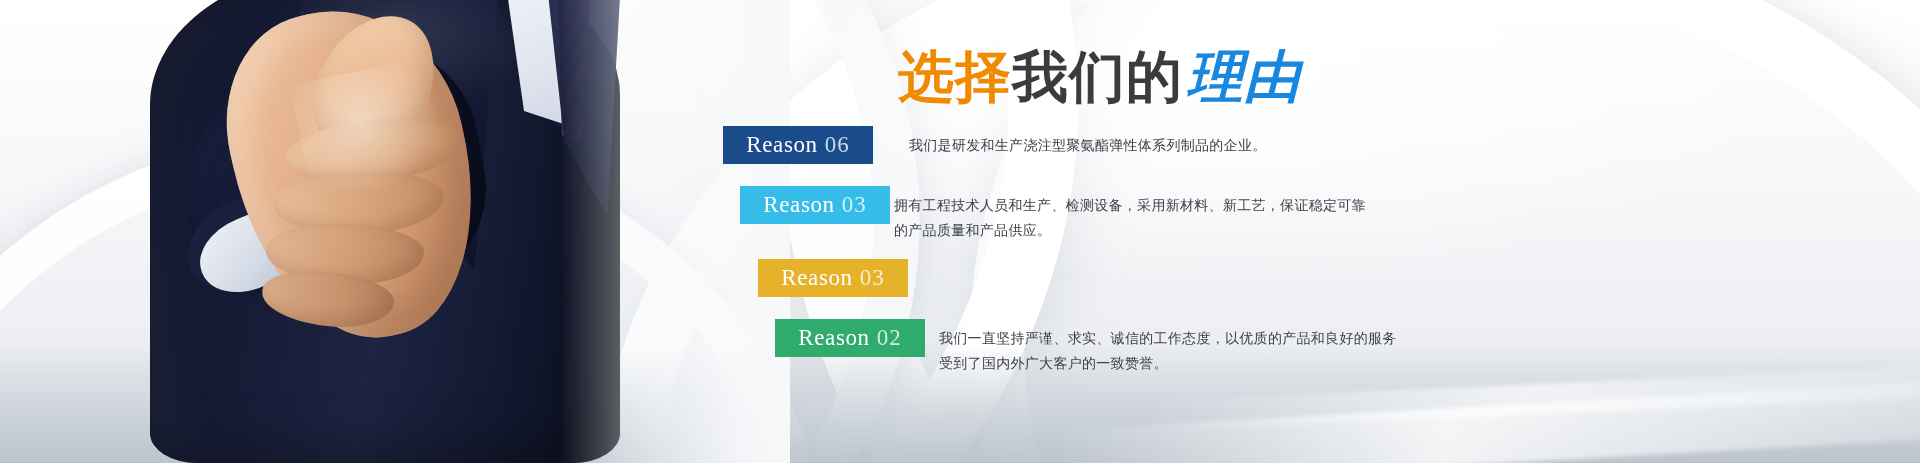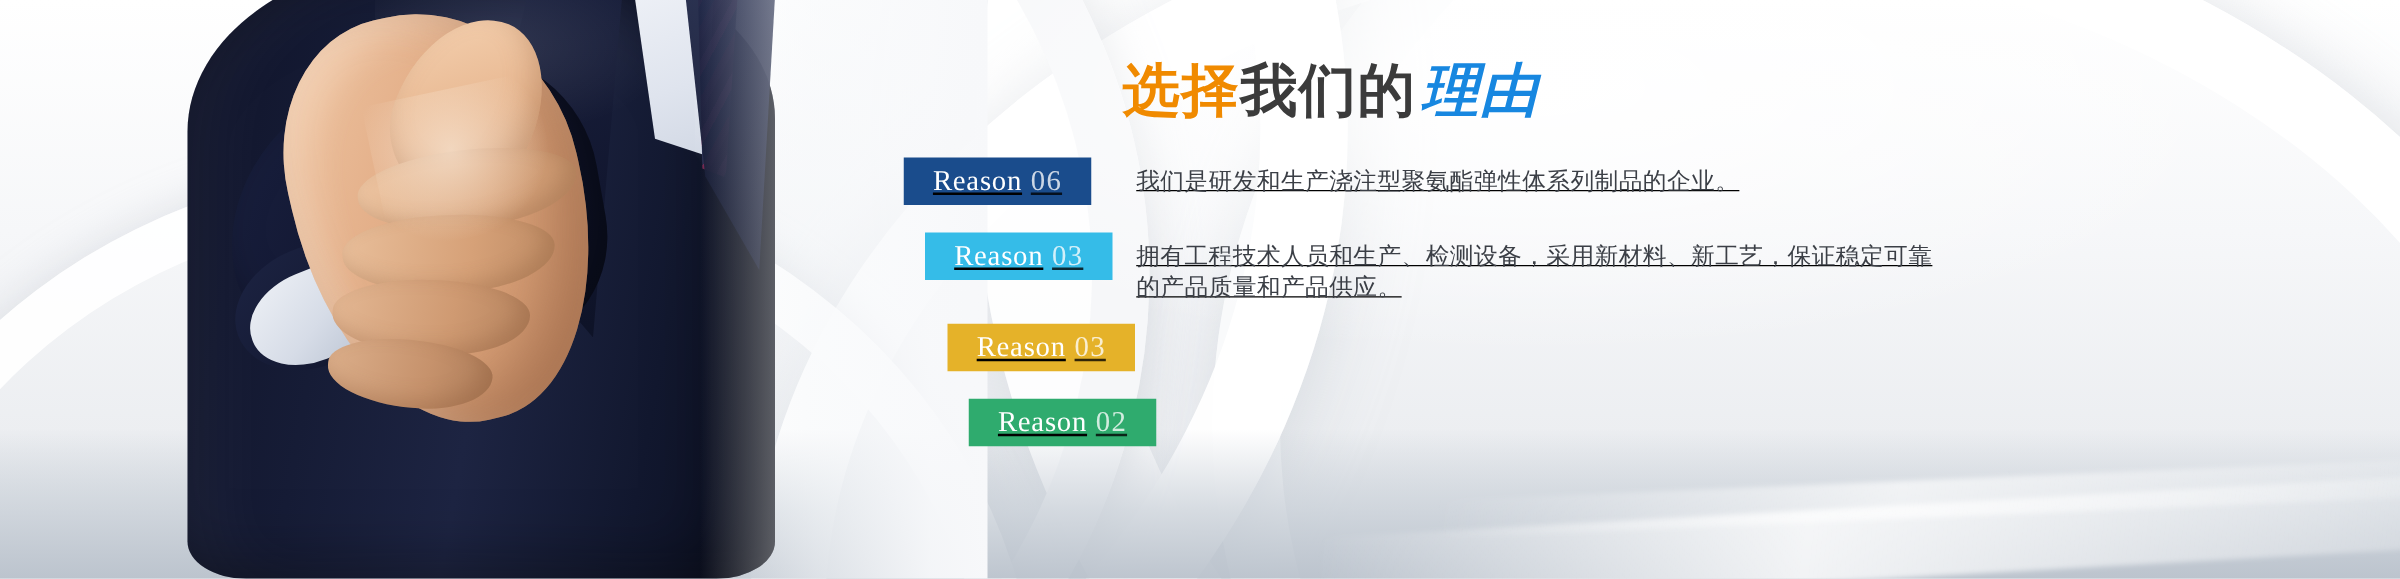--- a/index.html
+++ b/index.html
@@ -180,29 +180,29 @@
   .person-fade {
     position:absolute; left:560px; top:0; width:230px; height:463px;
     background:linear-gradient(90deg,rgba(245,247,249,0) 0%,rgba(246,248,250,0.55) 40%,rgba(248,249,251,0.92) 80%,#f7f8fa 100%);
   }
 
   
   .content { position:absolute; left:0; top:0; width:1920px; height:463px; }
 
   .headline {
     position:absolute; left:898px; top:49px;
-    font-size:46px; font-weight:bold; line-height:1;
+    font-size:56px; font-weight:bold; line-height:1;
     white-space:nowrap;
     letter-spacing:1px;
   }
   .hl-a { color:#f08a00; }
   .hl-b { color:#3b3b3b; }
   .hl-c { color:#1787e0; font-style:italic; padding-left:4px; }
 
-  .reasons { position:absolute; left:0; top:126px; width:1920px;text-decoration:underline; }
+  .reasons { position:absolute; left:0; top:126px; width:1920px; }
 
   .reason-row {
     position:relative;
     display:flex;
     align-items:flex-start;
     margin-bottom:16px;
     min-height:44px;
   }
 
   .badge {
@@ -213,32 +213,32 @@
     color:#ffffff;
     font-family:"Liberation Serif", serif;
     font-size:23px;
     letter-spacing:.6px;
     white-space:nowrap;
   }
   .badge .num { opacity:.78; padding-left:7px; letter-spacing:1px; }
 
   .desc {
     color:#3b3f46;
-    font-size:19px;
+    font-size:14px;
     line-height:25px;
     letter-spacing:.3px;
     white-space:pre-line;
     padding-top:7px;
   }
 
   .r1 .badge { margin-left:723px; background:#1a4c8c; }
   .r1 .desc  { margin-left:36px; }
 
   .r2 .badge { margin-left:740px; background:#35bce8; }
-  .r2 .desc  { margin-left:19px; }
+  .r2 .desc  { margin-left:4px; }
 
   .r3 .badge { margin-left:758px; background:#e5b229; }
   .r3 .desc  { margin-left:17px; }
 
   .r4 .badge { margin-left:775px; background:#2fab6e; }
   .r4 .desc  { margin-left:14px; }
 
   .r2 { margin-top:14px; }
   .r3 { margin-top:16px; }
   .r4 { margin-top:16px; }
@@ -312,17 +312,19 @@
           <span>Reason</span>
             <span class="num">03</span>
         </div>
       </div>
 
       <div class="reason-row r4">
         <div class="badge" style="background: rgb(47, 171, 110);">
           <span>Reason</span>
             <span class="num">02</span>
         </div>
+        <div class="desc">我们一直坚持严谨、求实、诚信的工作态度，以优质的产品和良好的服务
+受到了国内外广大客户的一致赞誉。</div>
       </div>
 
     </div>
   </div>
 </div>
 
 </body></html>

